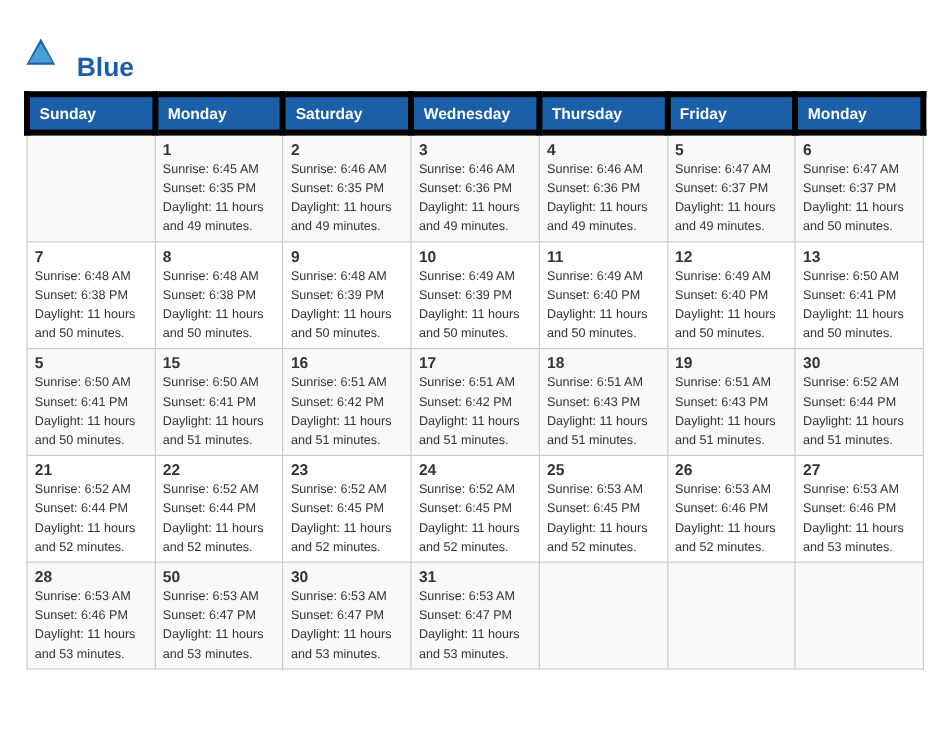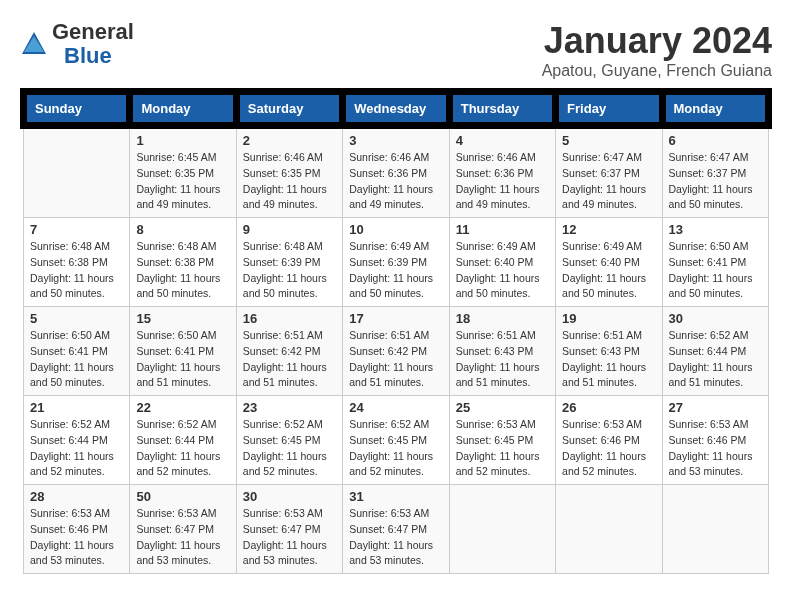--- a/index.html
+++ b/index.html
@@ -47,21 +47,21 @@
     table {
       width: 100%;
       border-collapse: collapse;
     }
     thead tr th {
       background-color: #1a5fa8;
       color: #fff;
       text-align: left;
       padding: 6px 8px;
       font-size: 13px;
-      border: 7px solid #000000;
+      border: 5px solid #000000;
     }
     tbody tr td {
       border: 1px solid #ccc;
       vertical-align: top;
       padding: 4px 6px;
       width: 14.28%;
       min-height: 80px;
       font-size: 11px;
       color: #333;
       background: #fff;
@@ -84,27 +84,23 @@
 </head>
 <body>
 
 <div class="header">
   <div class="logo">
     <svg class="logo-icon" viewBox="0 0 28 28">
       <polygon points="14,2 26,24 2,24" fill="#1a5fa8"></polygon>
       <polygon points="14,6 24,22 4,22" fill="#4a9fd4"></polygon>
     </svg>
     <div class="logo-text">
-      <span class="logo-general">General</span><br>
+      <br>
       <span class="logo-blue">Blue</span>
     </div>
-  </div>
-  <div class="title-area">
-    <div class="month-title">January 2024</div>
-    <div class="location">Apatou, Guyane, French Guiana</div>
   </div>
 </div>
 
 <table>
   <thead>
     <tr>
     <th>Sunday</th>
         <th>Monday</th>
         <th>Saturday</th>
         <th>Wednesday</th>

